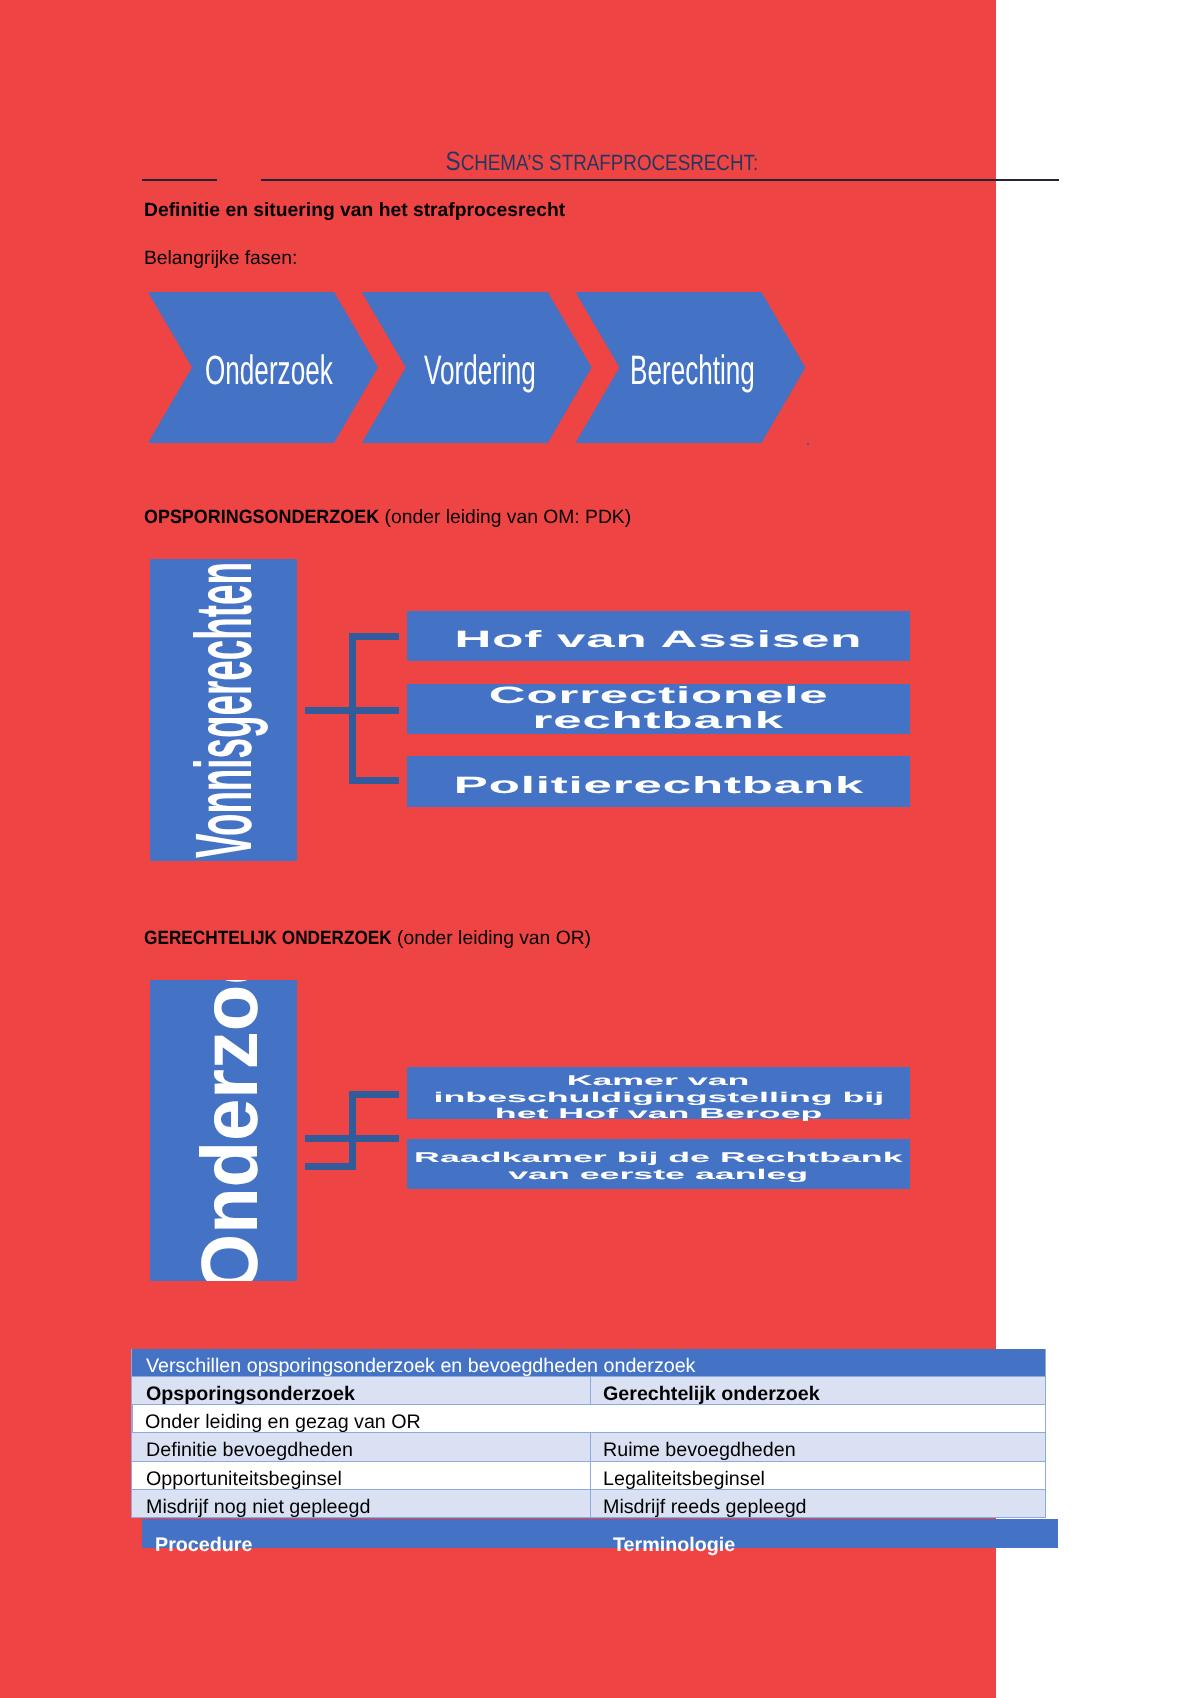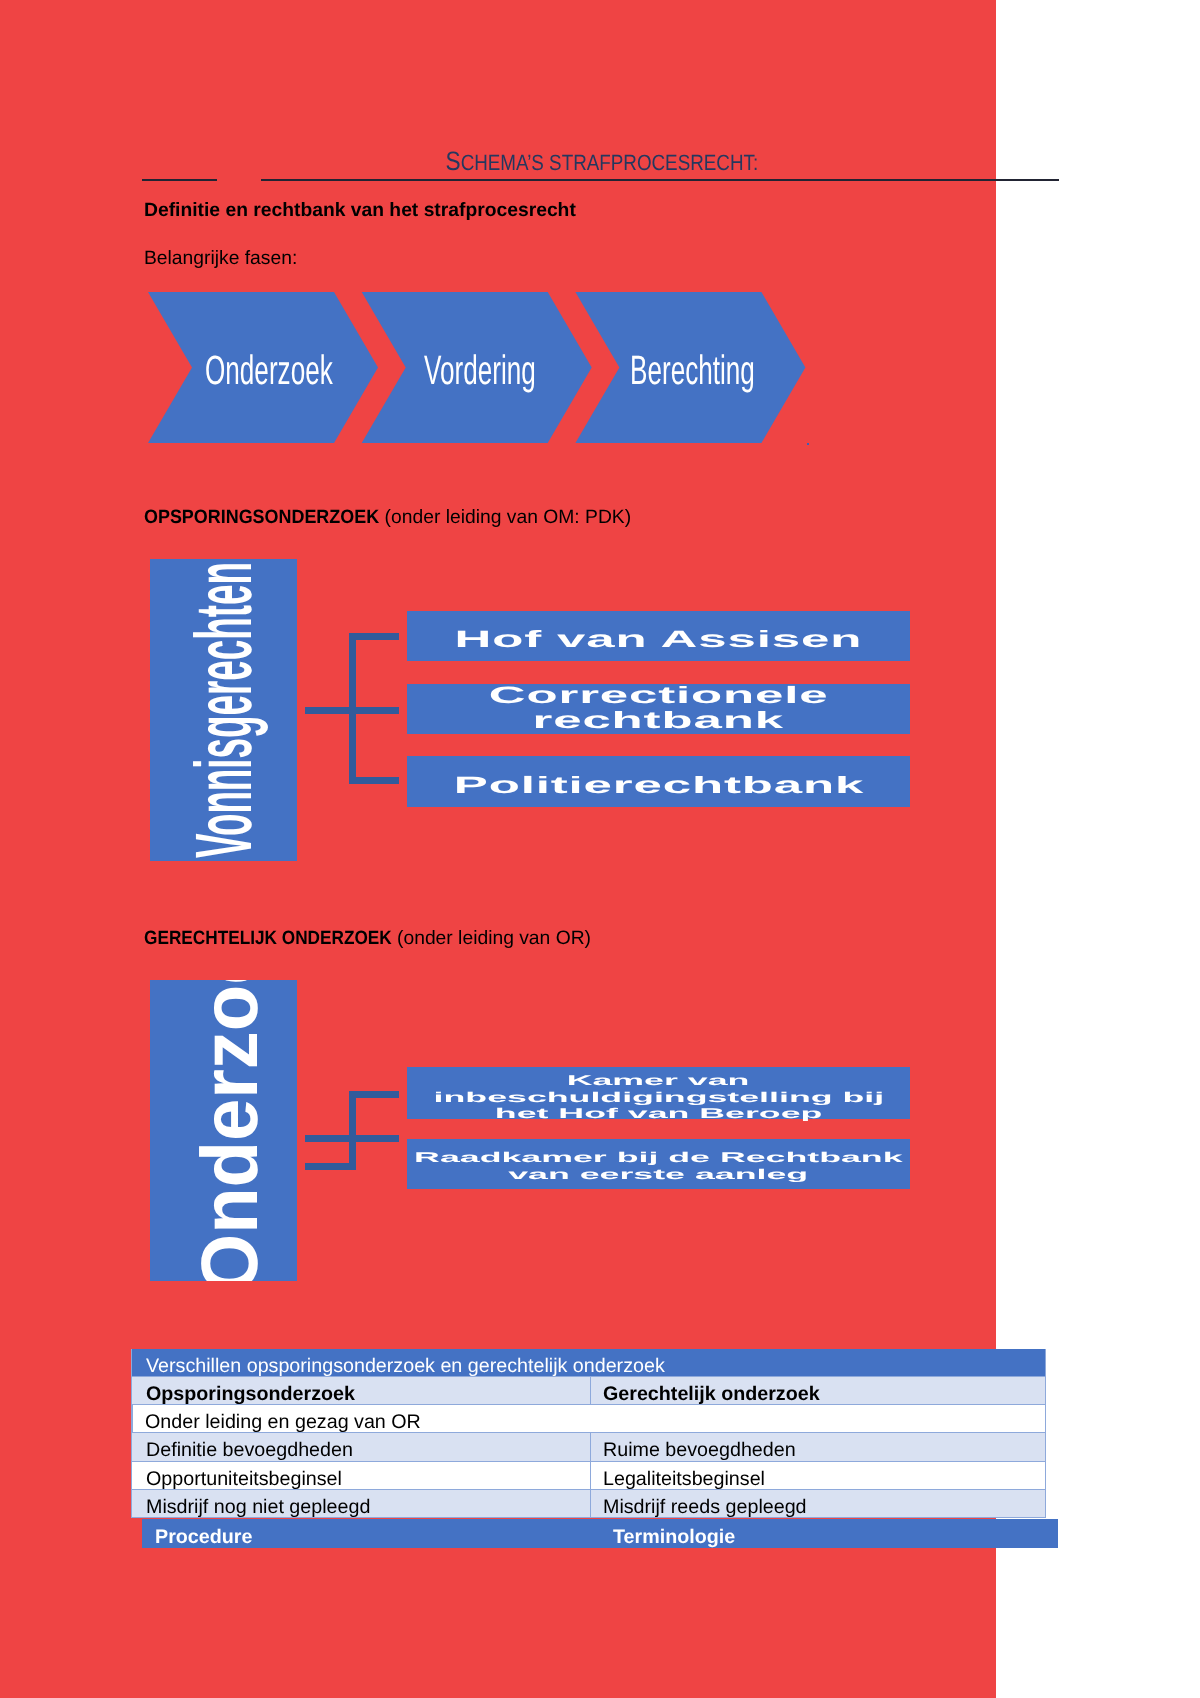--- a/index.html
+++ b/index.html
@@ -48,35 +48,35 @@
 #tbl .c2{width:455px;border-left:1.2px solid #8EA9DB;padding-left:12px;}
 #tbl .hdrrow{background:#4472C4;height:27.3px;}
 #tbl .hdrrow .cell{color:#fff;border-left:none;}
 #tbl .subrow{background:#D9E1F2;height:27.8px;}
 #tbl .subrow .cell{font-weight:bold;}
 #tbl .alt{background:#D9E1F2;}
 #tbl .white{background:#fff;}
 #tbl .bdr{border-top:1.2px solid #8EA9DB;height:28.1px;}
 #tbl .lastrow{height:29.4px;border-bottom:1.2px solid #8EA9DB;}
 #tbl-foot{left:142px;top:1519px;width:916px;height:29px;background:#4472C4;}
-#tbl-foot .row{display:flex;width:100%;height:100%;align-items:flex-end;}
+#tbl-foot .row{display:flex;width:100%;height:100%;align-items:flex-end;margin-top:8px;}
 #tbl-foot .cell{box-sizing:border-box;padding:7px 0 0 13px;font-size:19.7px;color:#fff;font-weight:bold;white-space:nowrap;line-height:22px;}
 #tbl-foot .c1{width:458px;}
 #tbl-foot .c2{width:458px;}
 </style>
 </head>
 <body>
 
 <div class="page">
 
   <div class="abs" id="hdr-title"><span class="inner"><span class="big">S</span><span>CHEMA’S STRAFPROCESRECHT:</span></span></div>
   <div class="abs" id="hdr-rule-a"></div>
   <div class="abs" id="hdr-rule-b"></div>
 
-  <div class="abs btxt bold" style="left:144px;top:201px">Definitie en rechtbank van het strafprocesrecht</div>
+  <div class="abs btxt bold" style="left:144px;top:201px">Definitie en situering van het strafprocesrecht</div>
   <div class="abs btxt" style="left:144px;top:249px">Belangrijke fasen:</div>
 
   <div class="abs" id="chev-wrap">
     <svg width="660" height="152" viewBox="0 0 660 152" xmlns="http://www.w3.org/2000/svg">
       <path d="M0,0 H186 L230,75.5 L186,151 H0 L44,75.5 Z" fill="#4472C4"></path>
       <path d="M213.7,0 H399.7 L443.7,75.5 L399.7,151 H213.7 L257.7,75.5 Z" fill="#4472C4"></path>
       <path d="M427.4,0 H613.4 L657.4,75.5 L613.4,151 H427.4 L471.4,75.5 Z" fill="#4472C4"></path>
     </svg>
     <div class="chev-label" style="left:57px;top:58px">Onderzoek</div>
     <div class="chev-label" style="left:276px;top:58px">Vordering</div>
@@ -146,21 +146,21 @@
     </div>
   <div class="abs bluebox" style="left:407px;top:1139px;width:503px;height:50px">
       <div class="boxlabel wide24">
         <span>Raadkamer bij de Rechtbank</span>
         <span>van eerste aanleg</span>
       </div>
     </div>
 
   <div class="abs" id="tbl">
     <div class="row hdrrow">
-      <div class="cell c1" style="width:916px">Verschillen opsporingsonderzoek en gerechtelijk onderzoek</div>
+      <div class="cell c1" style="width:916px">Verschillen opsporingsonderzoek en bevoegdheden onderzoek</div>
     </div>
     <div class="row subrow bdr">
       <div class="cell c1">Opsporingsonderzoek</div>
       <div class="cell c2">Gerechtelijk onderzoek</div>
     </div>
     <div class="row white bdr">
       <div class="cell c2">Onder leiding en gezag van OR</div>
     </div>
     <div class="row alt bdr">
       <div class="cell c1">Definitie bevoegdheden</div>

